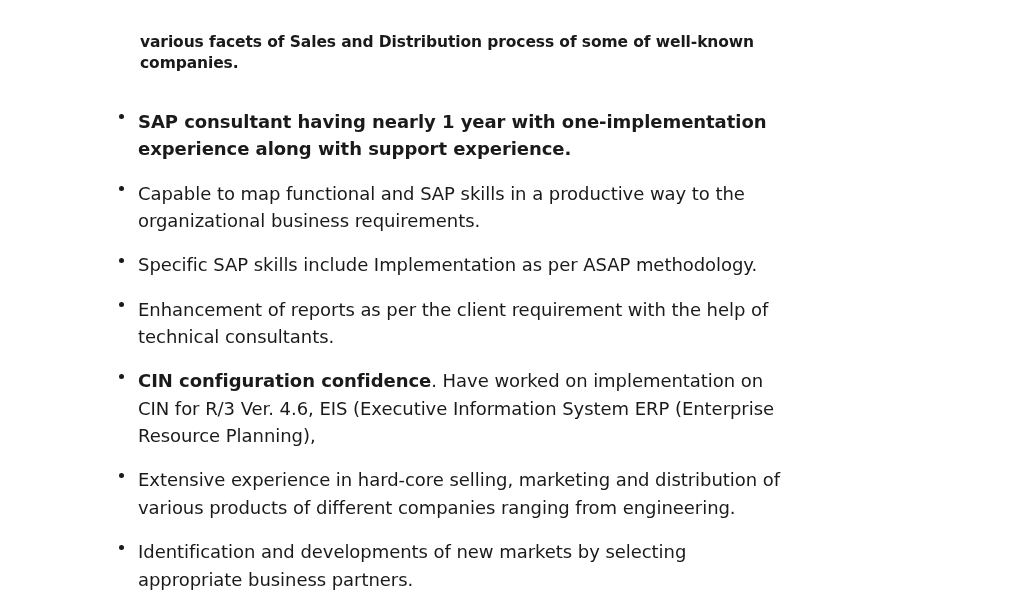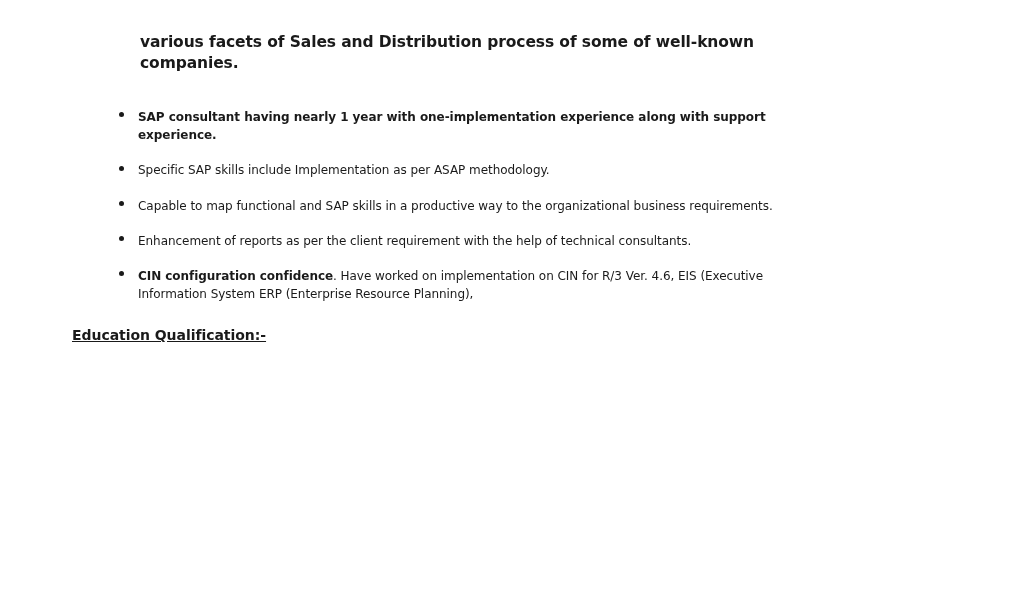--- a/index.html
+++ b/index.html
@@ -33,21 +33,21 @@
   }
   .bullet-list {
     list-style: none;
     margin: 0;
     padding: 0;
     margin-top: 34px;
   }
   .bullet-list li {
     position: relative;
     padding-left: 66px;
-    font-size: 12px;
+    font-size: 18px;
     line-height: 1.52;
     margin-bottom: 17px;
     letter-spacing: -0.05px;
   }
   .bullet-list li .dot {
     position: absolute;
     left: 47px;
     top: 0.36em;
     width: 5px;
     height: 5px;
@@ -82,39 +82,47 @@
 
   <ul class="bullet-list">
 
     <li class="bold">
       <span class="dot"></span>
       <span class="txt">SAP consultant having nearly 1 year with one-implementation experience along with support experience.</span>
     </li>
 
     <li>
       <span class="dot"></span>
-      <span class="txt">Specific SAP skills include Implementation as per ASAP methodology.</span>
+      <span class="txt">Capable to map functional and SAP skills in a productive way to the organizational business requirements.</span>
     </li>
 
     <li>
       <span class="dot"></span>
-      <span class="txt">Capable to map functional and SAP skills in a productive way to the organizational business requirements.</span>
+      <span class="txt">Specific SAP skills include Implementation as per ASAP methodology.</span>
     </li>
 
     <li>
       <span class="dot"></span>
       <span class="txt">Enhancement of reports as per the client requirement with the help of technical consultants.</span>
     </li>
 
     <li>
       <span class="dot"></span>
       <span class="txt"><span class="lead">CIN configuration confidence</span><span>. Have worked on implementation on CIN for R/3 Ver. 4.6, EIS (Executive Information System ERP (Enterprise Resource Planning),</span></span>
     </li>
 
 
+    <li>
+      <span class="dot"></span>
+      <span class="txt">Extensive experience in hard-core selling, marketing and distribution of various products of different companies ranging from engineering.</span>
+    </li>
 
 
+    <li>
+      <span class="dot"></span>
+      <span class="txt">Identification and developments of new markets by selecting appropriate business partners.</span>
+    </li>
 
   </ul>
 
   <h2 class="section-heading">Education Qualification:-</h2>
 
 </div>
 
 </body></html>

